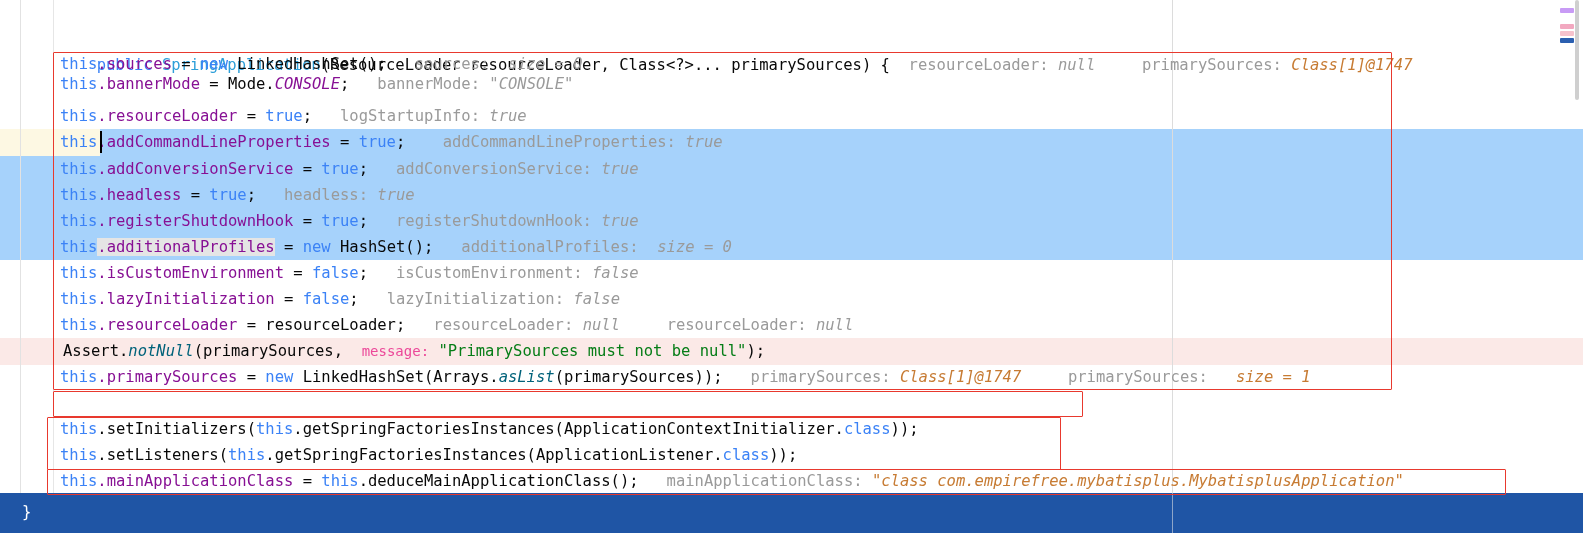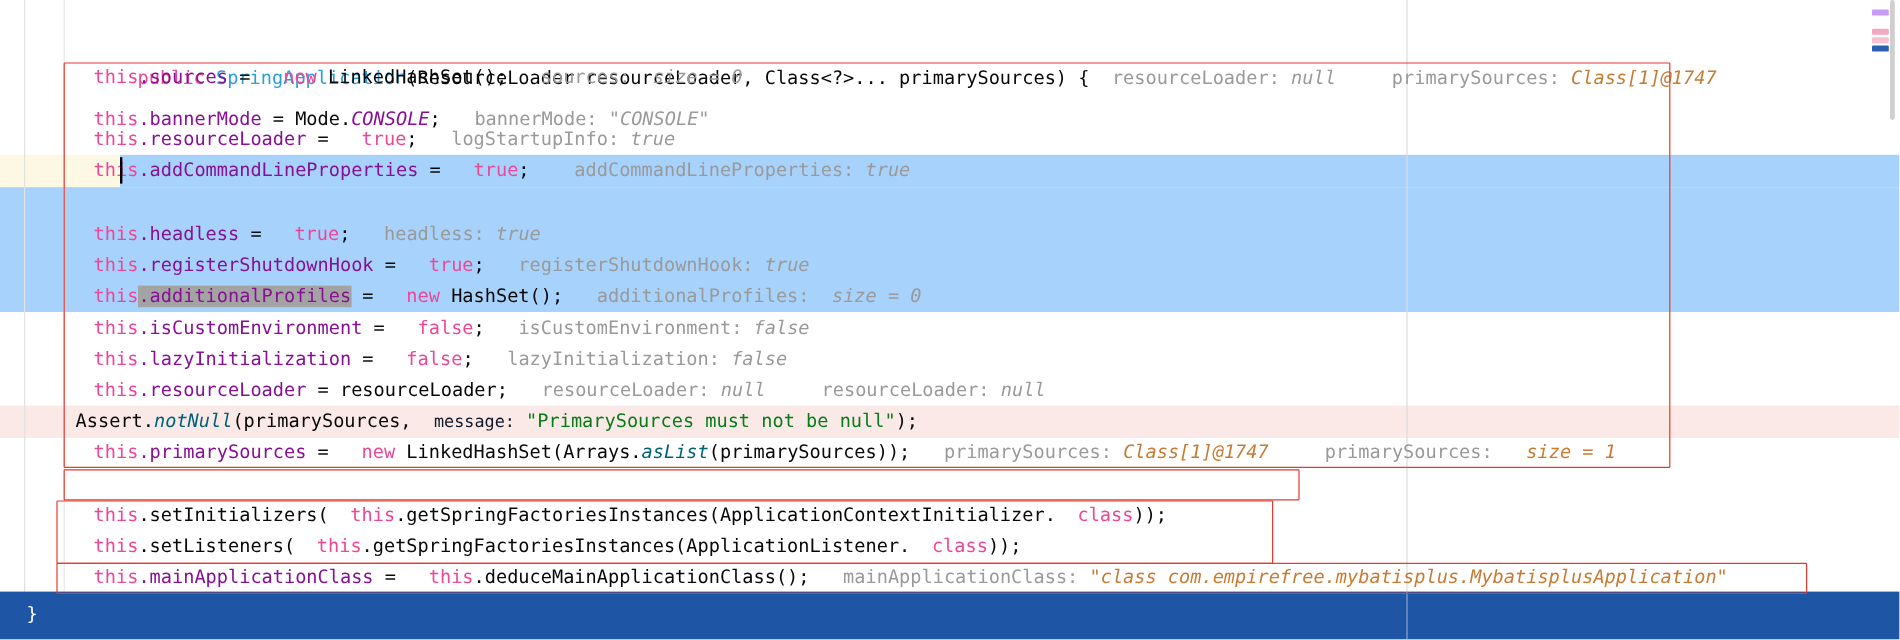--- a/index.html
+++ b/index.html
@@ -25,37 +25,37 @@
   .errline{background:#fbe9e7;}
 
   
   .codelayer{position:absolute;left:0;top:0;width:1583px;height:533px;z-index:3;}
   .line{position:absolute;left:0;width:1583px;height:26.6px;white-space:pre;}
   .line .txt{position:absolute;left:22px;top:0;}
   .line.ind1 .txt{left:60px;}
   .line.ind1b .txt{left:63px;}
 
   
-  .kw{color:#ec4899;margin-left:18px;}            
+  .kw{color:#3b82f6;}            
   .typ{color:#2d9fd9;}
   .fld{color:#871094;}           
   .mth{color:#00627a;}
   .plain{color:#080808;}
   .str{color:#067d17;}
   .itl{font-style:italic;}
 
   
   .hint{color:#9a9a9a;font-style:italic;}
   .hintlbl{color:#9a9a9a;font-style:normal;}
   .hintval{color:#c77b33;font-style:italic;}
   .hintnull{color:#9a9a9a;font-style:italic;}
-  .paramhint{color:#0f172a;font-style:normal;font-size:14px;}
+  .paramhint{color:#ec4899;font-style:normal;font-size:14px;}
 
   
-  .idhl{background:#a3a3a3;}
+  .idhl{background:#e5e5e5;}
 
   
   .redbox{position:absolute;border:1.4px solid #e8392e;z-index:5;pointer-events:none;border-radius:1px;}
 
   
   .caret{position:absolute;width:2px;background:#000000;z-index:6;}
 
   
   #bottomband{
     position:absolute;left:0;bottom:0;width:1583px;height:40px;
@@ -91,32 +91,35 @@
     <div class="line" style="top:25px;">
       <span class="txt">
         <span class="kw">public</span><span class="plain"> </span><span class="typ">SpringApplication</span><span class="plain">(ResourceLoader resourceLoader, Class&lt;?&gt;... primarySources) {</span><span class="plain">  </span><span class="hintlbl">resourceLoader:</span><span class="hint"> </span><span class="hintnull">null</span><span class="plain">     </span><span class="hintlbl">primarySources:</span><span class="hint"> </span><span class="hintval">Class[1]@1747</span>
       </span>
     </div>
 
     <div class="line ind1" style="top:51px;">
       <span class="txt"><span class="kw">this</span><span class="fld">.sources</span><span class="plain"> = </span><span class="kw">new</span><span class="plain"> LinkedHashSet();</span><span>   </span><span class="hintlbl">sources:</span><span>  </span><span class="hint">size = 0</span></span>
     </div>
 
-    <div class="line ind1" style="top:86px;">
+    <div class="line ind1" style="top:71px;">
       <span class="txt"><span class="kw">this</span><span class="fld">.bannerMode</span><span class="plain"> = Mode.</span><span class="fld itl">CONSOLE</span><span class="plain">;</span><span>   </span><span class="hintlbl">bannerMode:</span><span> </span><span class="hint">"CONSOLE"</span></span>
     </div>
 
     <div class="line ind1" style="top:103px;">
       <span class="txt"><span class="kw">this</span><span class="fld">.resourceLoader</span><span class="plain"> = </span><span class="kw">true</span><span class="plain">;</span><span>   </span><span class="hintlbl">logStartupInfo:</span><span> </span><span class="hint">true</span></span>
     </div>
 
     <div class="line ind1" style="top:129px;">
       <span class="txt"><span class="kw">this</span><span class="fld">.addCommandLineProperties</span><span class="plain"> = </span><span class="kw">true</span><span class="plain">;</span><span>    </span><span class="hintlbl">addCommandLineProperties:</span><span> </span><span class="hint">true</span></span>
     </div>
 
+    <div class="line ind1" style="top:156px;">
+      <span class="txt"><span class="kw">this</span><span class="fld">.addConversionService</span><span class="plain"> = </span><span class="kw">true</span><span class="plain">;</span><span>   </span><span class="hintlbl">addConversionService:</span><span> </span><span class="hint">true</span></span>
+    </div>
 
     <div class="line ind1" style="top:182px;">
       <span class="txt"><span class="kw">this</span><span class="fld">.headless</span><span class="plain"> = </span><span class="kw">true</span><span class="plain">;</span><span>   </span><span class="hintlbl">headless:</span><span> </span><span class="hint">true</span></span>
     </div>
 
     <div class="line ind1" style="top:208px;">
       <span class="txt"><span class="kw">this</span><span class="fld">.registerShutdownHook</span><span class="plain"> = </span><span class="kw">true</span><span class="plain">;</span><span>   </span><span class="hintlbl">registerShutdownHook:</span><span> </span><span class="hint">true</span></span>
     </div>
 
     <div class="line ind1" style="top:234px;">

